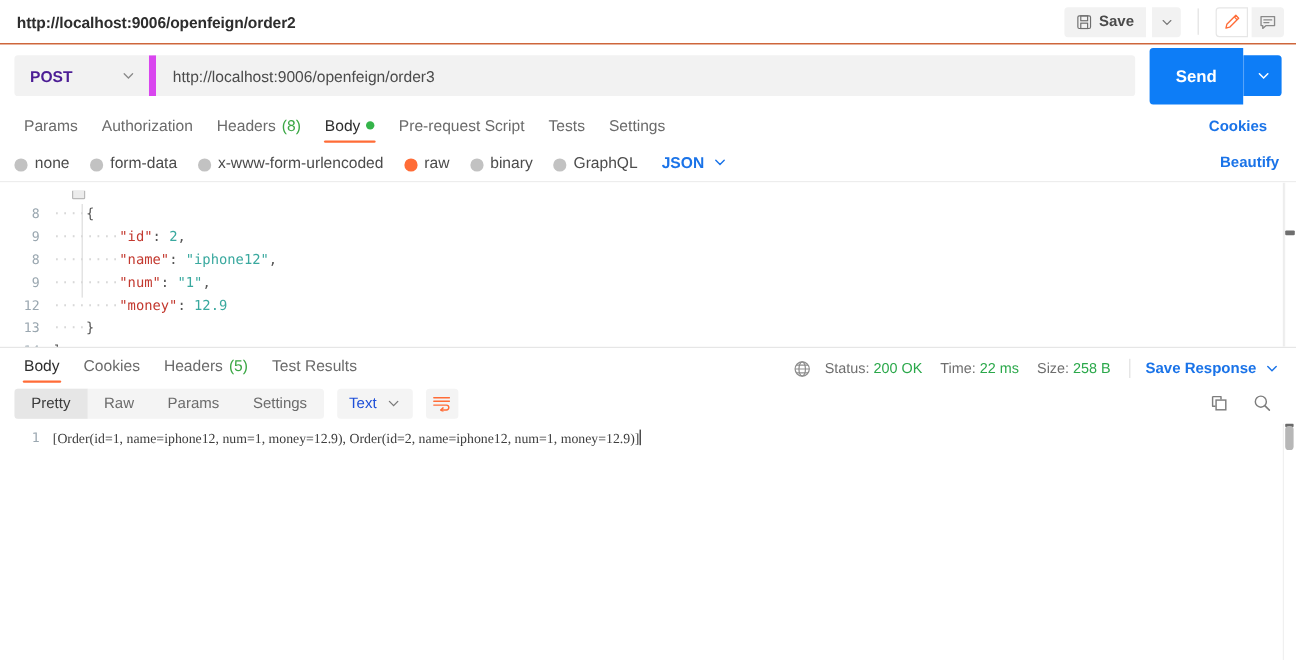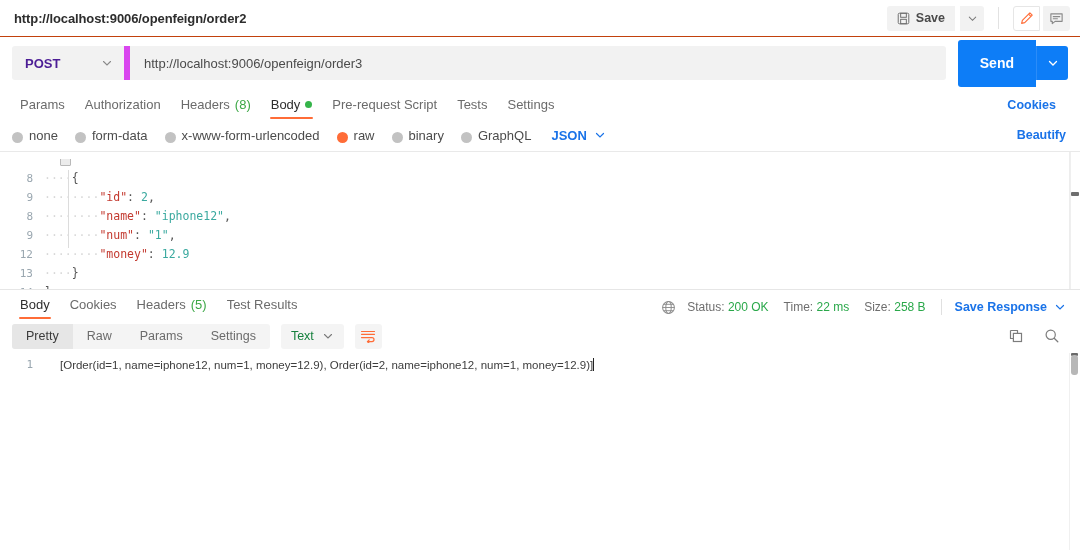--- a/index.html
+++ b/index.html
@@ -199,39 +199,39 @@
     background: #f4f4f4; border-radius: 3px; height: 25px; overflow: hidden;
   }
   .seg-item {
     padding: 0 14px; height: 40px; display: flex; align-items: center;
     font-size: 12.5px; color: #6b6b6b; cursor: pointer;
   }
   .seg-item.active { background: #e6e6e6; color: #3b3b3b; }
   .text-select {
     margin-left: 11px; height: 25px; background: #f4f4f4; border-radius: 3px;
     display: flex; align-items: center; gap: 8px; padding: 0 10px;
-    font-size: 12.5px; color: #15803d; cursor: pointer;
+    font-size: 12.5px; color: #1d4ed8; cursor: pointer;
   }
   .wrap-btn {
     margin-left: 11px; width: 27px; height: 25px; background: #f4f4f4; border-radius: 3px;
     display: flex; align-items: center; justify-content: center; cursor: pointer;
   }
   .tb-right { margin-left: auto; display: flex; align-items: center; gap: 20px; padding-right: 6px; }
 
   
   .respbody { flex: 1; position: relative; overflow: hidden; background: #fff; }
   .rline { display: flex; align-items: center; height: 20px; padding-top: 3px; }
   .rgutter {
     width: 44px; flex: 0 0 44px; text-align: right; padding-right: 11px;
     color: #9aa7b0; font-size: 11px;
     font-family: "DejaVu Sans Mono", monospace;
   }
   .rcode {
-    font-family: Liberation Sans, sans-serif; font-size: 11.5px;
-    white-space: pre; color: #3d3d3d; position: relative; margin-left: 16px;
+    font-family: Liberation Serif, serif; font-size: 11.5px;
+    white-space: pre; color: #3d3d3d; position: relative;
   }
   .caret {
     display: inline-block; width: 1px; height: 13px; background: #222;
     vertical-align: -2px; margin-left: 0px;
   }
   .resp-scroll-track {
     position: absolute; top: 0; right: 0; width: 10px; height: 100%;
   }
   .resp-scroll-thumb {
     position: absolute; top: 2px; right: 2px; width: 7px; height: 20px;

